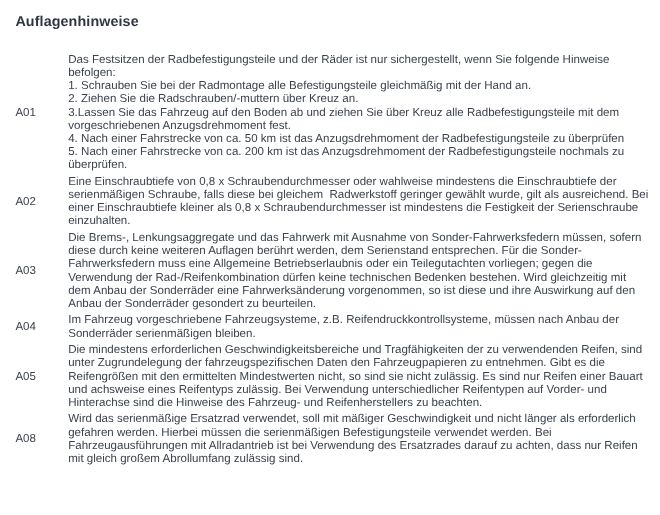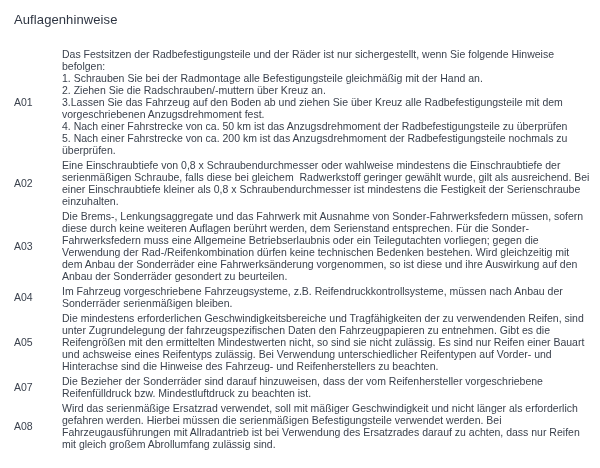--- a/index.html
+++ b/index.html
@@ -16,21 +16,21 @@
     overflow: hidden;
   }
   .page {
     width: 600px;
     height: 468px;
     background: var(--page-bg);
     padding: 12px 8px 0 14px;
   }
   .doc-title {
     font-size: 13px;
-    font-weight: normal;
+    font-weight: bold;
     color: var(--title-color);
     letter-spacing: 0.1px;
     margin-bottom: 21px;
   }
   .item-row {
     display: flex;
     align-items: center;
     margin-bottom: 3px;
   }
   .item-code {
@@ -79,23 +79,19 @@
     <div class="item-code">A04</div>
     <div class="item-text">Im Fahrzeug vorgeschriebene Fahrzeugsysteme, z.B. Reifendruckkontrollsysteme, müssen nach Anbau der Sonderräder serienmäßigen bleiben.</div>
   </div>
 
   <div class="item-row">
     <div class="item-code">A05</div>
     <div class="item-text">Die mindestens erforderlichen Geschwindigkeitsbereiche und Tragfähigkeiten der zu verwendenden Reifen, sind unter Zugrundelegung der fahrzeugspezifischen Daten den Fahrzeugpapieren zu entnehmen. Gibt es die Reifengrößen mit den ermittelten Mindestwerten nicht, so sind sie nicht zulässig. Es sind nur Reifen einer Bauart und achsweise eines Reifentyps zulässig. Bei Verwendung unterschiedlicher Reifentypen auf Vorder- und Hinterachse sind die Hinweise des Fahrzeug- und Reifenherstellers zu beachten.</div>
   </div>
 
 
-  <div class="item-row">
-    <div class="item-code">A07</div>
-    <div class="item-text">Die Bezieher der Sonderräder sind darauf hinzuweisen, dass der vom Reifenhersteller vorgeschriebene Reifenfülldruck bzw. Mindestluftdruck zu beachten ist.</div>
-  </div>
 
   <div class="item-row">
     <div class="item-code">A08</div>
     <div class="item-text">Wird das serienmäßige Ersatzrad verwendet, soll mit mäßiger Geschwindigkeit und nicht länger als erforderlich gefahren werden. Hierbei müssen die serienmäßigen Befestigungsteile verwendet werden. Bei Fahrzeugausführungen mit Allradantrieb ist bei Verwendung des Ersatzrades darauf zu achten, dass nur Reifen mit gleich großem Abrollumfang zulässig sind.</div>
   </div>
 
 </div>
 
 </body></html>

